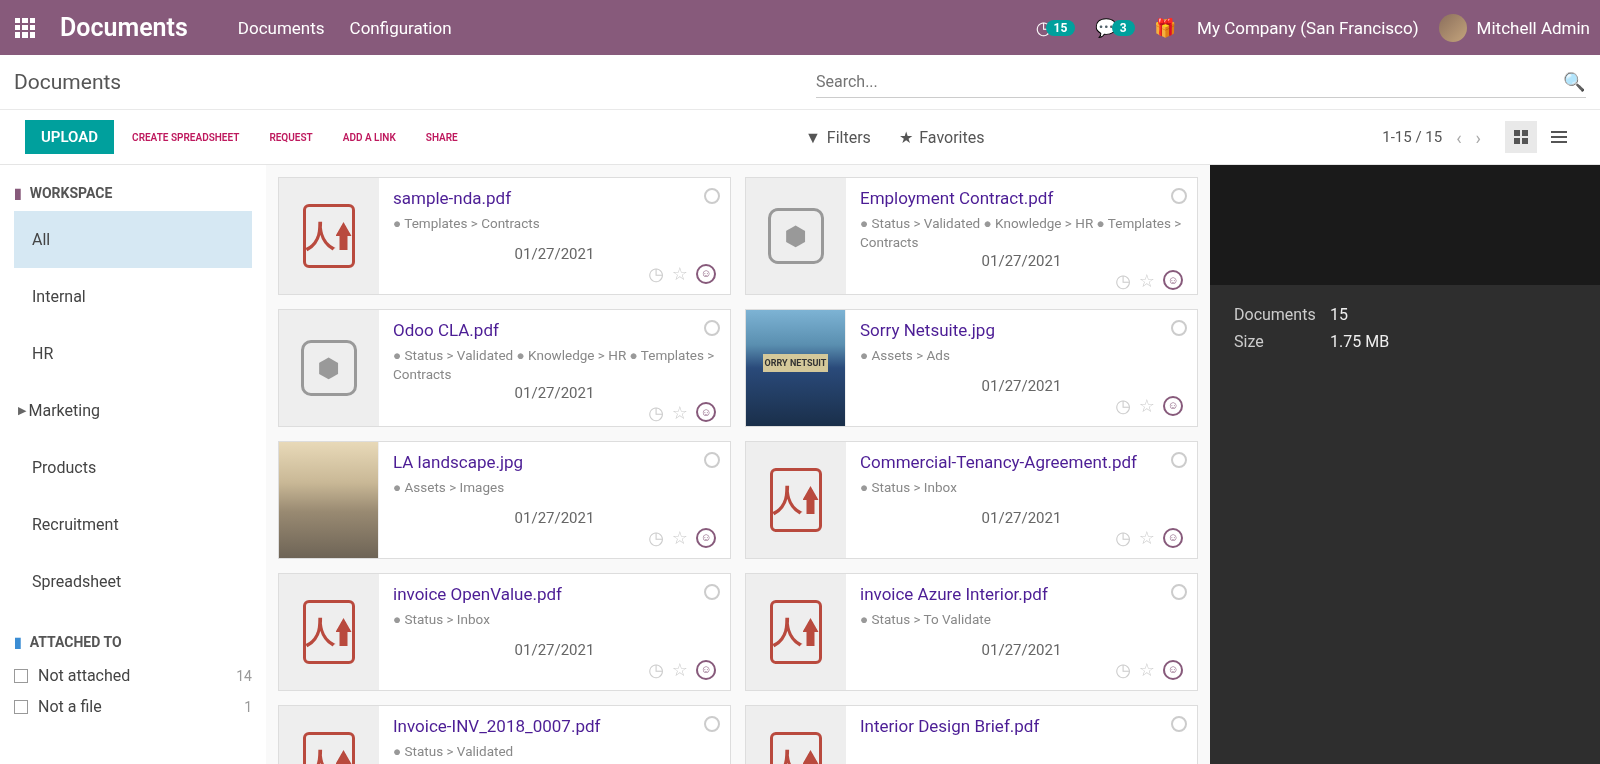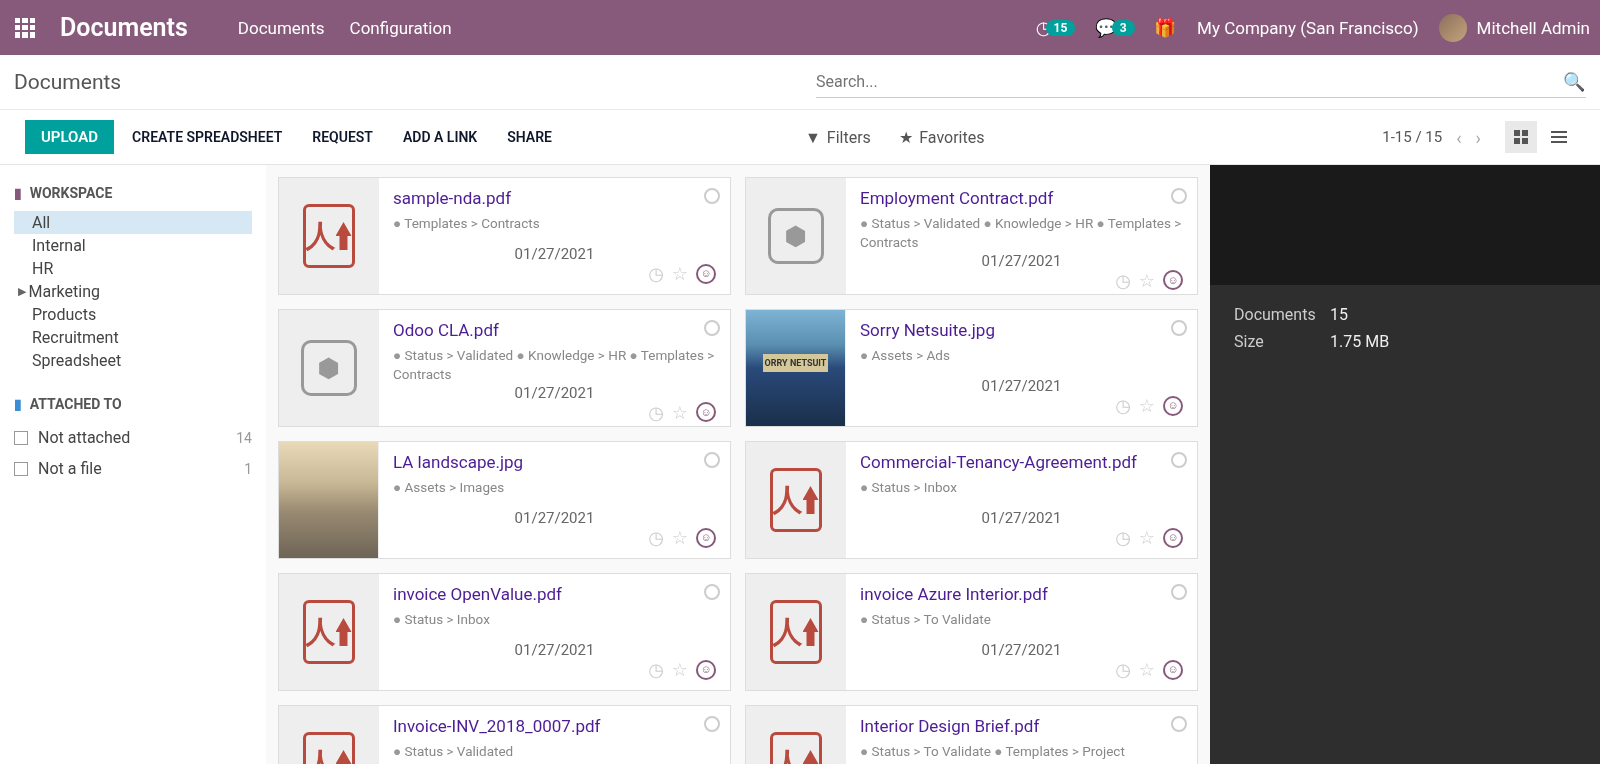--- a/index.html
+++ b/index.html
@@ -22,35 +22,35 @@
 
 .controlbar { height: 55px; display: flex; align-items: center; padding: 0 14px; border-bottom: 1px solid #e9e9e9; }
 .page-title { font-size: 21px; color: #555; }
 .search-area { margin-left: auto; width: 770px; display: flex; align-items: center; border-bottom: 1px solid #ccc; }
 .search-input { flex: 1; border: none; outline: none; font-size: 16px; padding: 6px 0; color: #404040; }
 .search-icon { color: #555; font-size: 18px; cursor: pointer; }
 
 
 .actionbar { height: 55px; display: flex; align-items: center; padding: 0 25px; border-bottom: 1px solid #e5e5e5; }
 .btn-upload { background: #00A09D; color: #fff; padding: 8px 16px; font-size: 15px; font-weight: 600; border: none; cursor: pointer; margin-right: 18px; }
-.btn-link { color: #0f172a; font-size: 14px; font-weight: 600; margin-right: 30px; cursor: pointer; }
+.btn-link { color: #be185d; font-size: 10px; font-weight: 600; margin-right: 30px; cursor: pointer; }
 .filters-area { margin-left: auto; display: flex; align-items: center; gap: 28px; width: 770px; }
 .filter-item { display: flex; align-items: center; gap: 6px; color: #555; font-size: 16px; cursor: pointer; }
 .pager-area { margin-left: auto; display: flex; align-items: center; gap: 14px; color: #555; font-size: 15px; }
 .pager-btn { color: #aaa; font-size: 18px; cursor: pointer; }
 .view-switch { display: flex; gap: 6px; margin-left: 10px; }
 .view-btn { width: 32px; height: 32px; display: flex; align-items: center; justify-content: center; cursor: pointer; color: #555; }
 .view-btn.active { background: #e9e9e9; }
 
 
 .main { display: flex; height: calc(764px - 165px); }
 .sidebar { width: 266px; padding: 20px 14px; flex-shrink: 0; }
 .sb-header { display: flex; align-items: center; gap: 8px; font-weight: 700; font-size: 14px; color: #555; margin-bottom: 10px; }
 .sb-folder-icon { color: #875A7B; }
-.sb-item { padding: 2px 18px; font-size: 16px; color: #444; cursor: pointer; display:flex; align-items:center; }
+.sb-item { padding: 19px 18px; font-size: 16px; color: #444; cursor: pointer; display:flex; align-items:center; }
 .sb-item.active { background: #d6e8f3; }
 .sb-caret { margin-left: -14px; margin-right: 2px; font-size: 11px; color: #666; }
 .sb-section2 { margin-top: 24px; }
 .sb-check-row { display: flex; align-items: center; padding: 6px 0px; font-size: 16px; color: #444; }
 .sb-check { width: 14px; height: 14px; border: 1px solid #999; margin-right: 10px; cursor: pointer; }
 .sb-count { margin-left: auto; color: #999; font-size: 14px; }
 
 .content { flex: 1; background: #f9f9f9; padding: 12px; overflow-y: scroll; display: grid; grid-template-columns: 1fr 1fr; gap: 14px; align-content: start; }
 .card { background: #fff; border: 1px solid #ddd; display: flex; height: 118px; }
 .card-thumb { width: 100px; background: #eee; display: flex; align-items: center; justify-content: center; flex-shrink: 0; border-right:1px solid #eee;}
@@ -393,21 +393,20 @@
       </div>
       <div class="card">
         <div class="card-thumb">
           <div class="pdf-icon">
             <span class="pdf-adobe">人</span>
           </div>
         </div>
         <div class="card-body">
           <span class="card-radio"></span>
           <div class="card-title">Interior Design Brief.pdf</div>
-          <div class="card-tags"><span class="tag-dot">Status &gt; To Validate</span> <span class="tag-dot">Templates &gt; Project</span></div>
         </div>
       </div>
     </div>
 
   <div class="rightpanel">
     <div class="rp-header"></div>
     <div class="rp-body" id="rp-body">
         <div class="rp-row">
           <span class="rp-label">Documents</span>
           <span class="rp-value">15</span>

